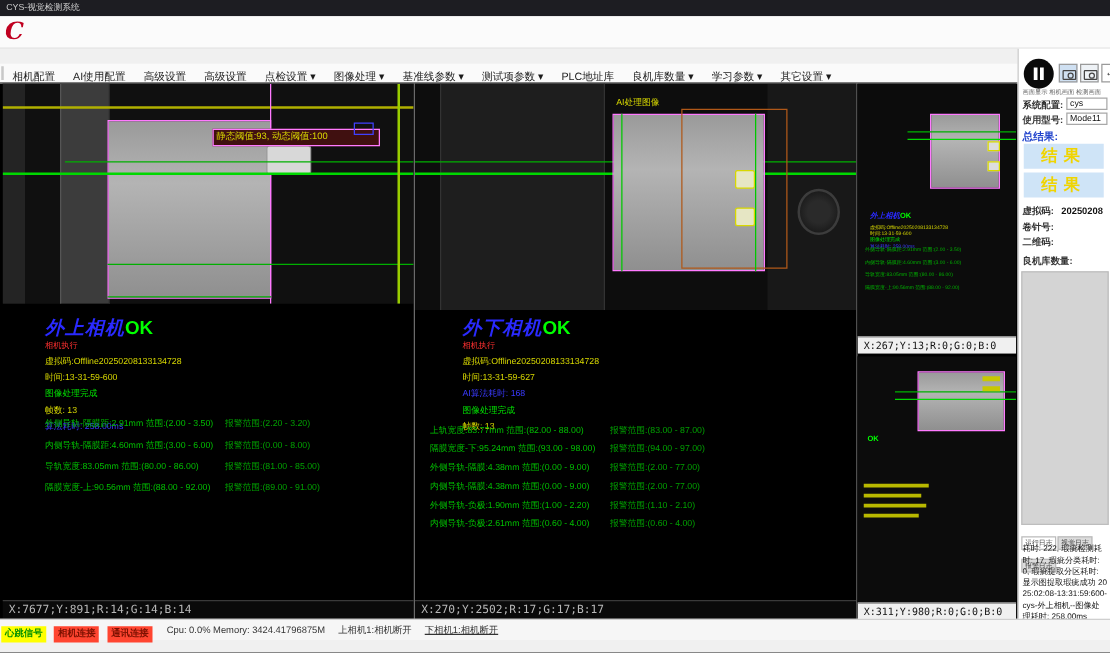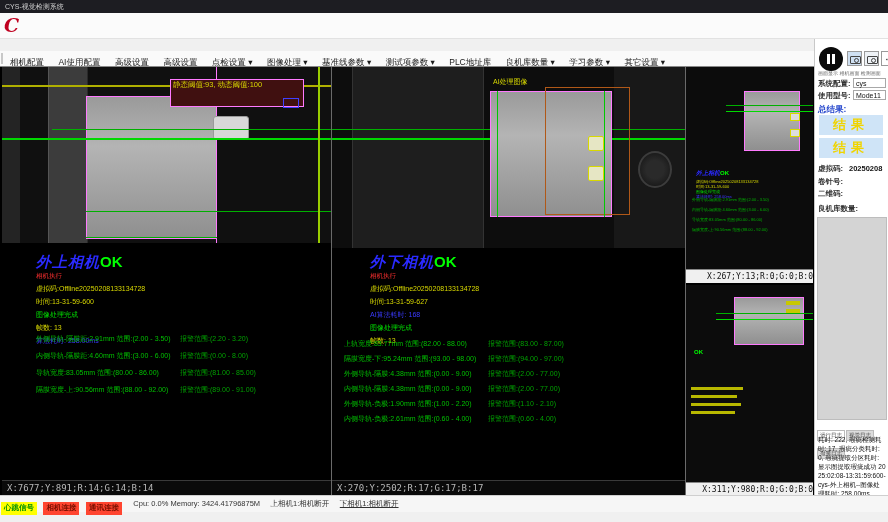--- a/index.html
+++ b/index.html
@@ -23,21 +23,21 @@
   .toolitem{display:inline-block;font-size:8.5px;color:#1a1a1a;padding:3px 5px 2px 5px;cursor:default;}
 
   
   .main{left:0;top:66px;width:888px;height:429px;background:#000;border-top:1px solid #888;}
   .vsep{background:#6a6a6a;width:1px;}
 
   .panel{background:#000;overflow:hidden;}
   .imgarea{left:0;top:0;overflow:hidden;background:#101010;}
   .coordbar{background:#0a0a0a;color:#b8b8b8;font-family:"DejaVu Sans Mono",monospace;
             font-size:9px;line-height:15px;padding-left:5px;border-top:1px solid #3a3a3a;box-sizing:border-box;}
-  .coordbar.light{background:#f0f0f0;color:#111;border-top:1px solid #888;text-align:right;}
+  .coordbar.light{background:#f0f0f0;color:#111;border-top:1px solid #888;}
 
   
   .cam-title{font-size:15px;font-weight:bold;font-style:italic;color:#2a2aff;letter-spacing:1px;}
   .cam-ok{font-size:15px;font-weight:bold;color:#00ff00;font-style:normal;}
   .t-red{color:#ff3030;font-size:6.5px;}
   .t-yel{color:#d8d800;font-size:7px;}
   .t-grn{color:#00e000;font-size:7px;}
   .t-cyn{color:#3a3aff;font-size:7px;}
   .mrow{color:#00c000;font-size:7px;white-space:nowrap;}
   .arow{color:#00a000;font-size:7px;white-space:nowrap;}
@@ -126,21 +126,21 @@
         <div class="abs" style="left:46px;top:0;width:38px;height:176px;background:#3c3c3c;border-left:1px solid #555;border-right:1px solid #2a2a2a;"></div>
         <div class="abs hline" style="left:0;top:18px;width:329px;background:#b0b000;height:2px;"></div>
         <div class="abs vline" style="left:214px;top:0;height:176px;background:#ff7aff;"></div>
         <div class="abs gblock" style="left:84px;top:29px;width:131px;height:143px;"></div>
         <div class="abs" style="left:211px;top:49px;width:34px;height:22px;background:#d8d8d8;border:1px solid #9a9a9a;border-radius:3px;"></div>
         <div class="abs hline" style="left:50px;top:62px;width:279px;background:#00b000;"></div>
         <div class="abs hline" style="left:0;top:71px;width:329px;background:#00d800;height:2px;"></div>
         <div class="abs hline" style="left:84px;top:144px;width:245px;background:#00b000;"></div>
         <div class="abs hline" style="left:84px;top:170px;width:131px;background:#00b000;"></div>
         <div class="abs vline" style="left:316px;top:0;height:176px;background:#9acd00;width:2px;"></div>
-        <div class="abs threshbox" style="left:168px;top:12px;width:134px;height:28px;">静态阈值:93, 动态阈值:100</div>
+        <div class="abs threshbox" style="left:168px;top:36px;width:134px;height:14px;">静态阈值:93, 动态阈值:100</div>
         <div class="abs" style="left:281px;top:31px;width:14px;height:8px;border:1px solid #4040ff;"></div>
       </div>
 
       <div class="abs" style="left:34px;top:186px;">
         <span class="cam-title">外上相机</span><span class="cam-ok">OK</span>
         <div class="t-red" style="margin-top:0px;">相机执行</div>
         <div class="t-yel" style="margin-top:3px;">虚拟码:Offline20250208133134728</div>
         <div class="t-yel" style="margin-top:3px;">时间:13-31-59-600</div>
         <div class="t-grn" style="margin-top:3px;">图像处理完成</div>
         <div class="t-yel" style="margin-top:3px;">帧数: 13</div>

